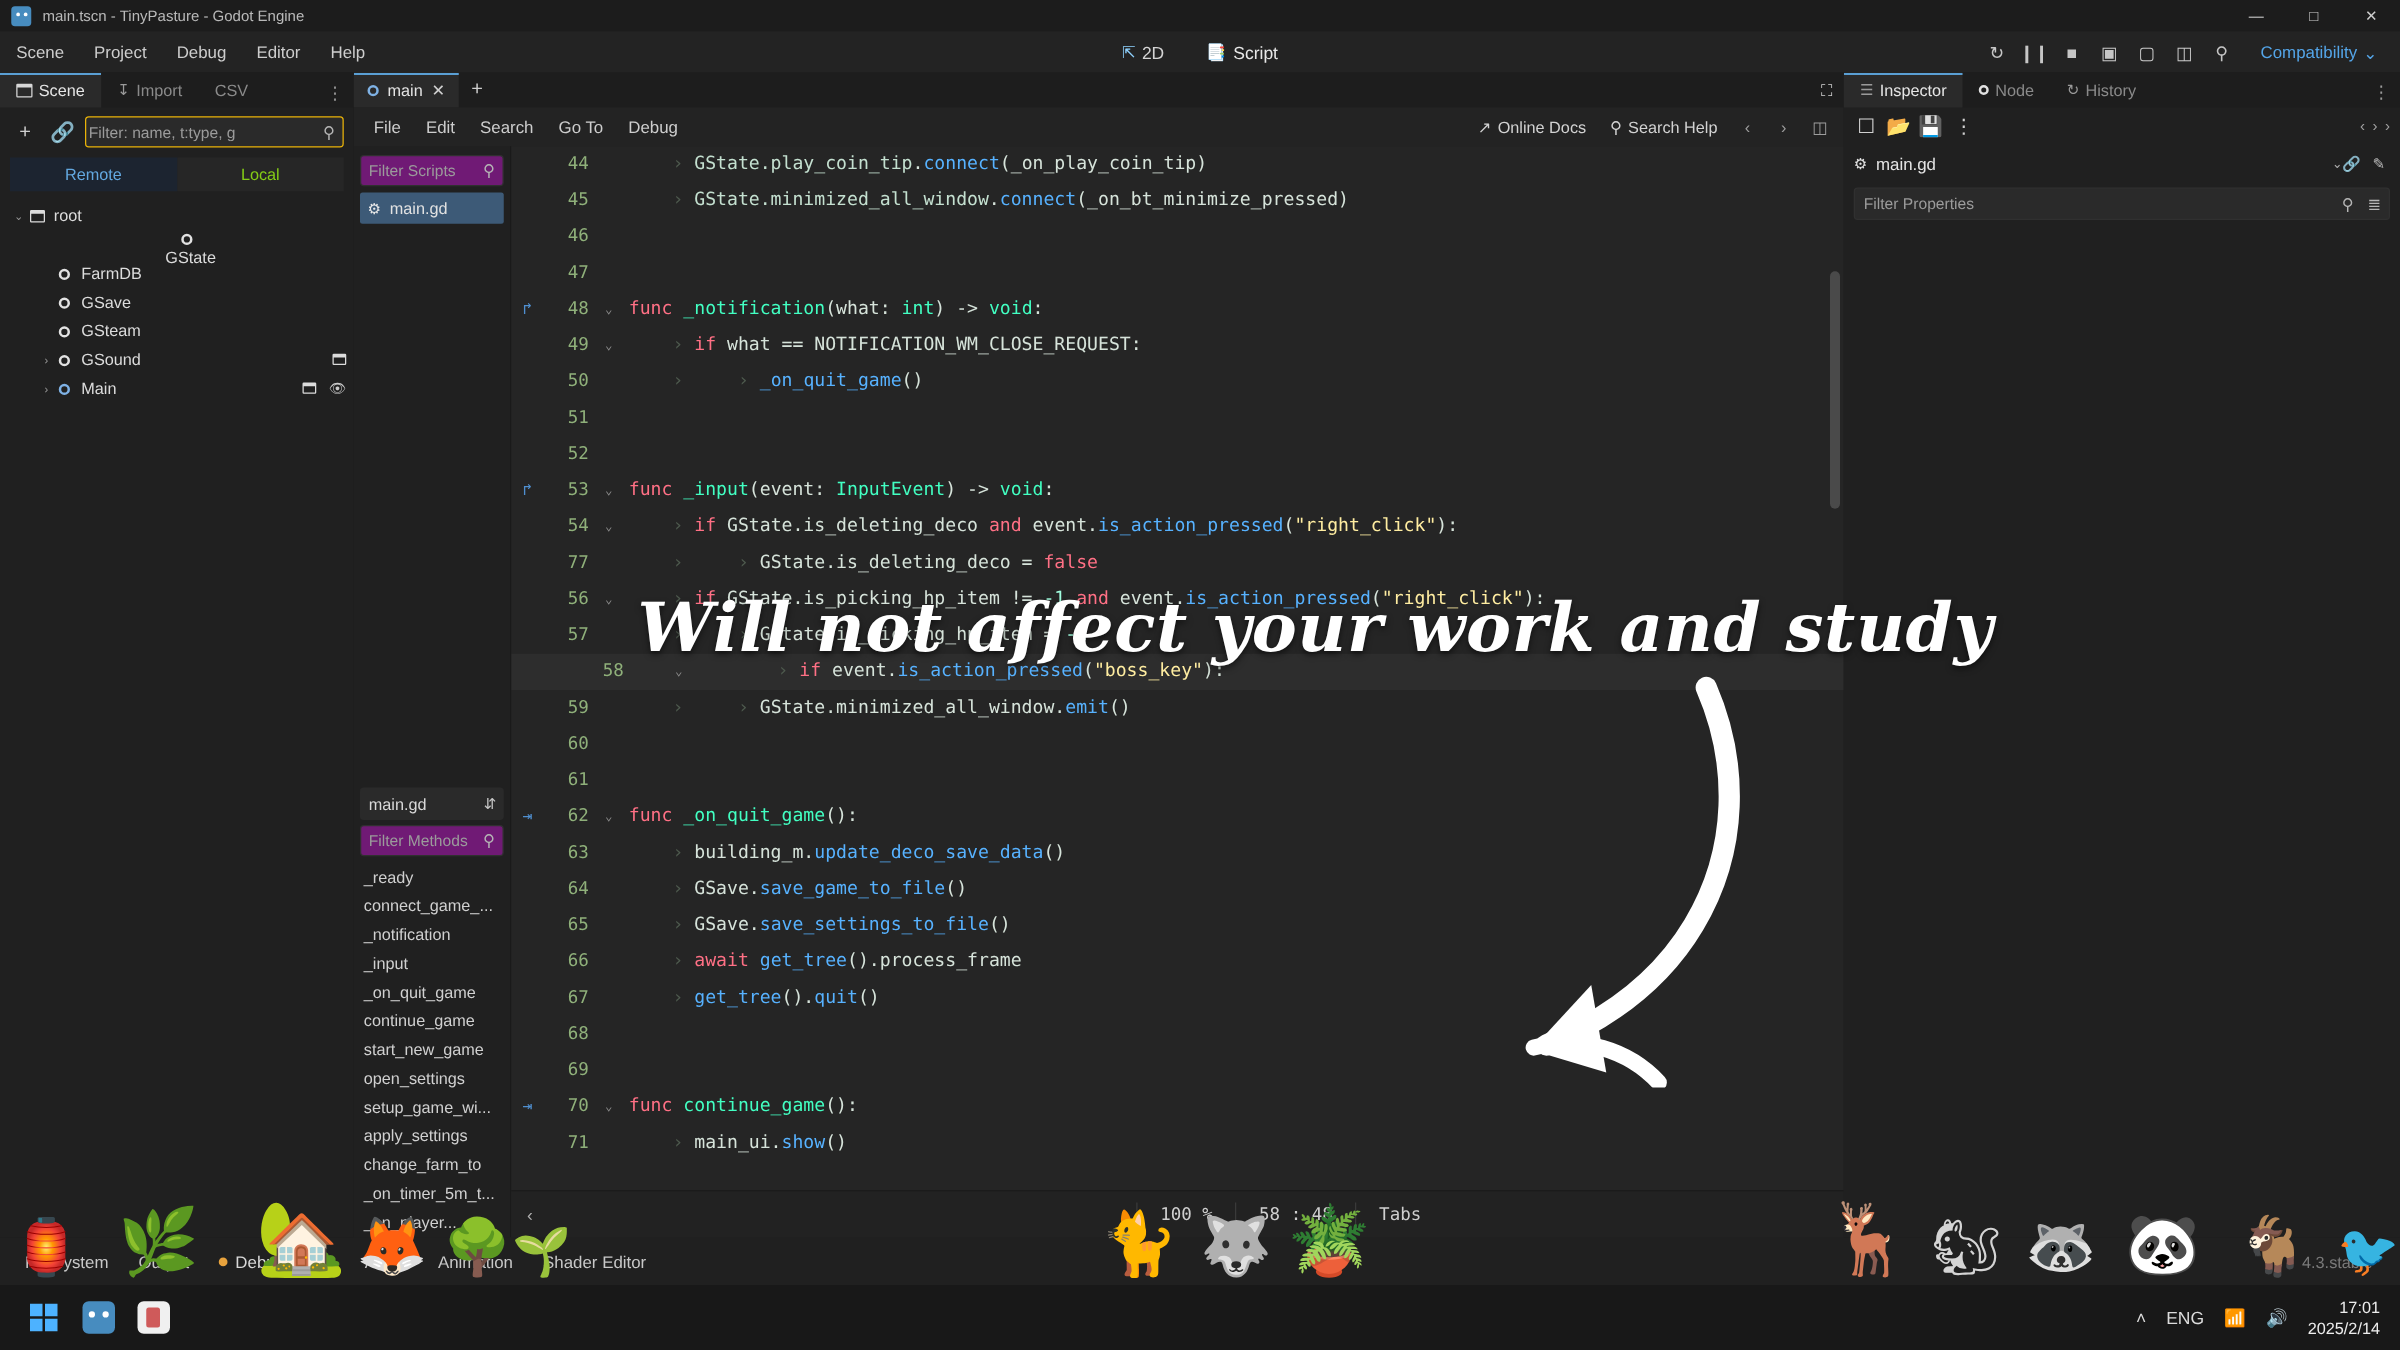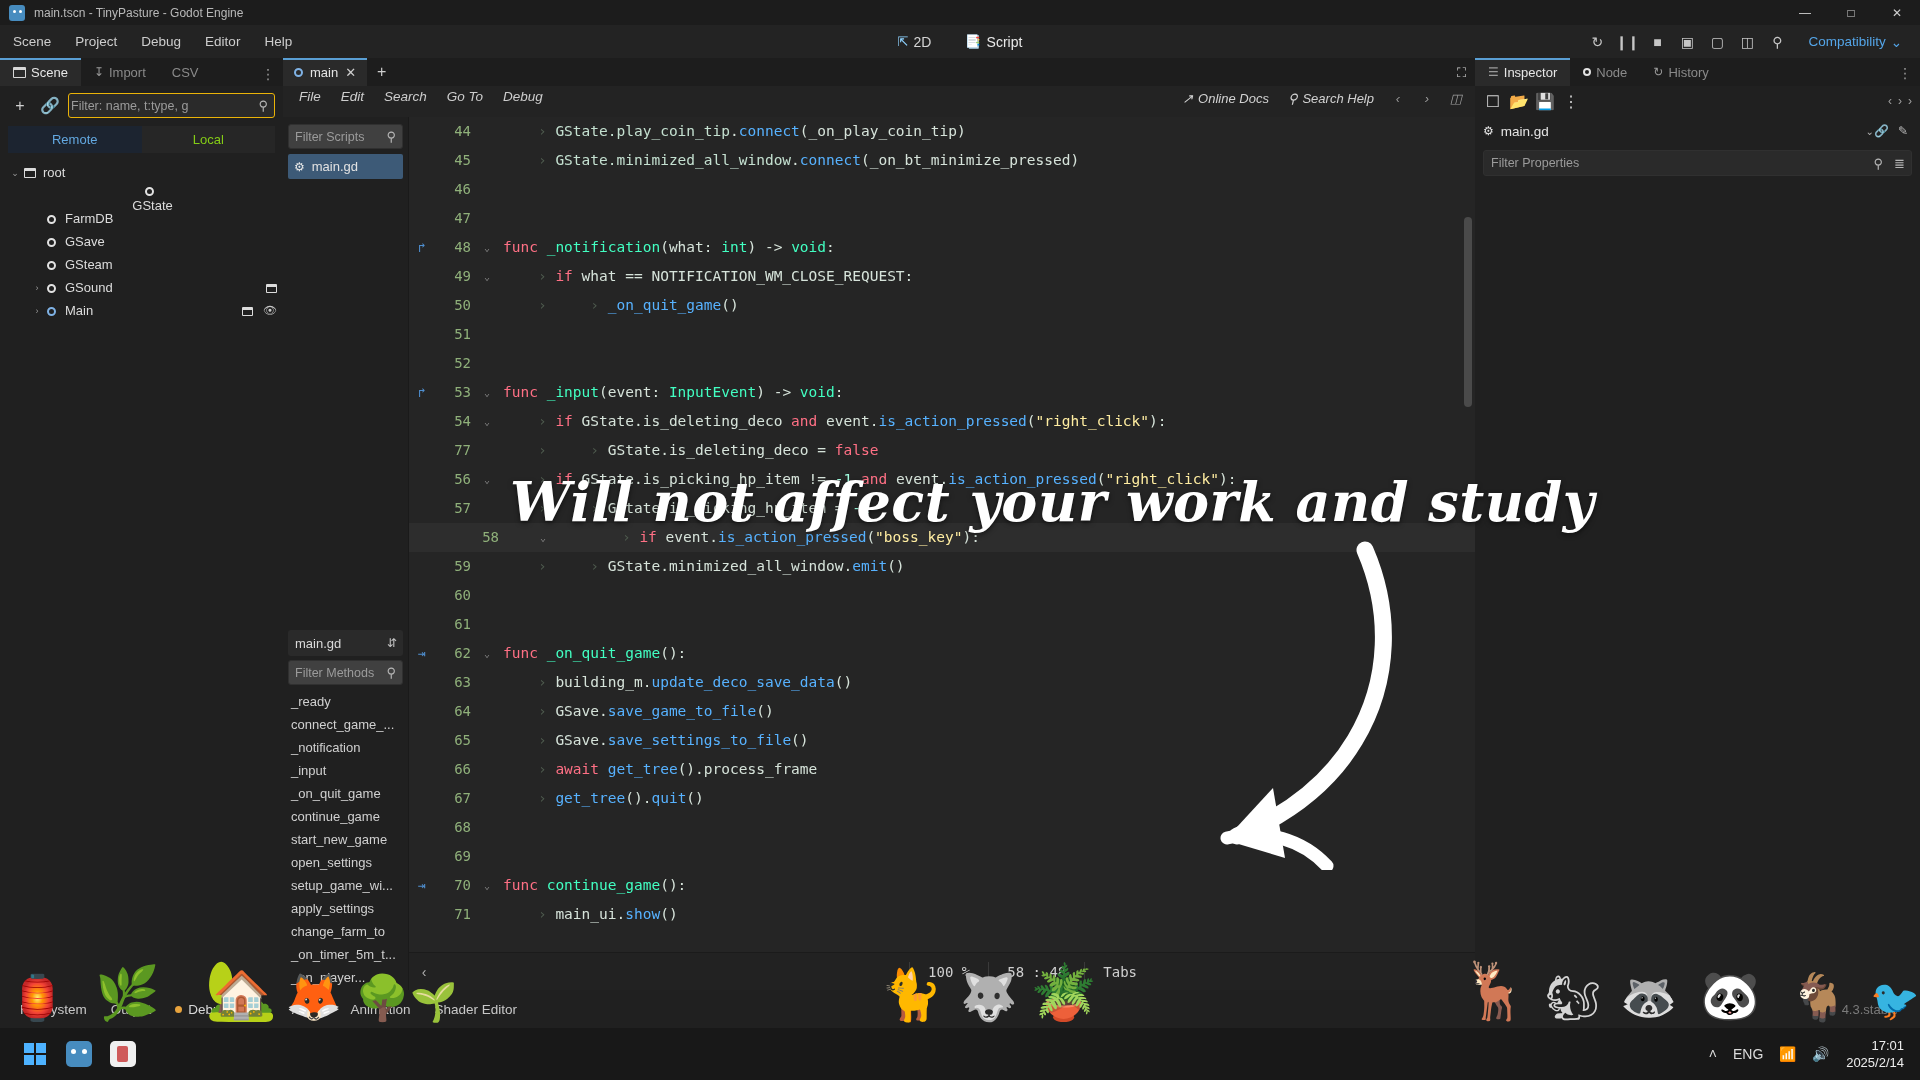--- a/index.html
+++ b/index.html
@@ -91,29 +91,29 @@
 
   
   .script-area { position: absolute; top: 58px; left: 283px; width: 1192px; height: 932px; background: #222222; }
   .se-tabs { height: 28px; background: #1d1d1d; display: flex; align-items: flex-end; position: relative; }
   .se-tab { height: 28px; display: flex; align-items: center; gap: 7px; padding: 0 11px; font-size: 13px;
             background: #2a2a2a; color: #e4e4e4; box-shadow: inset 0 2px 0 0 #5a9fd4; }
   .se-tab .x { color: #cfcfcf; font-size: 13px; }
   .se-plus { height: 28px; display: flex; align-items: center; padding: 0 10px; color: #cfcfcf; font-size: 16px; }
   .se-expand { position: absolute; right: 9px; bottom: 5px; color: #cfcfcf; font-size: 13px; }
 
-  .se-menu { height: 31px; background: #232323; display: flex; position: relative; padding-left: 6px; font-style: italic; }
+  .se-menu { height: 31px; background: #232323; display: flex; align-items: center; position: relative; padding-left: 6px; }
   .se-menu .mi { padding: 3px 10px; font-size: 13.5px; color: #cdcdcd; border-radius: 3px; }
   .se-menu .right { position: absolute; right: 6px; display: flex; align-items: center; gap: 3px; }
   .se-btn { display: flex; align-items: center; gap: 5px; padding: 4px 8px; font-size: 13px; color: #d2d2d2; border-radius: 3px; }
   .se-nav { width: 26px; height: 24px; display: flex; align-items: center; justify-content: center; color: #9d9d9d; font-size: 13px; }
 
   .se-body { position: absolute; top: 59px; left: 0; right: 0; bottom: 0; display: flex; }
   .scripts-panel { width: 126px; background: #202020; display: flex; flex-direction: column; border-right: 1px solid #1a1a1a; }
-  .panel-search { height: 25px; margin: 7px 5px 5px 5px; background: #404040; border: 1px solid #303030;
+  .panel-search { height: 25px; margin: 7px 5px 5px 5px; background: #701a75; border: 1px solid #303030;
                   border-radius: 3px; display: flex; align-items: center; padding: 0 6px; position: relative;
                   color: #9b9b9b; font-size: 12.5px; }
   .panel-search .mag { position: absolute; right: 6px; color: #b5b5b5; font-size: 13px; }
   .script-item { height: 25px; display: flex; align-items: center; gap: 7px; margin: 0 5px; padding: 0 6px;
                  font-size: 13px; color: #e2e2e2; background: #3d5a77; border-radius: 2px; }
   .script-item .gear { color: #e8e8e8; font-size: 12px; }
   .scripts-spacer { flex: 1; }
   .sp-file-row { height: 26px; margin: 0 5px 4px 5px; background: #2a2a2a; border-radius: 3px;
                  display: flex; align-items: center; padding: 0 7px; font-size: 13px; color: #dadada;
                  position: relative; }

